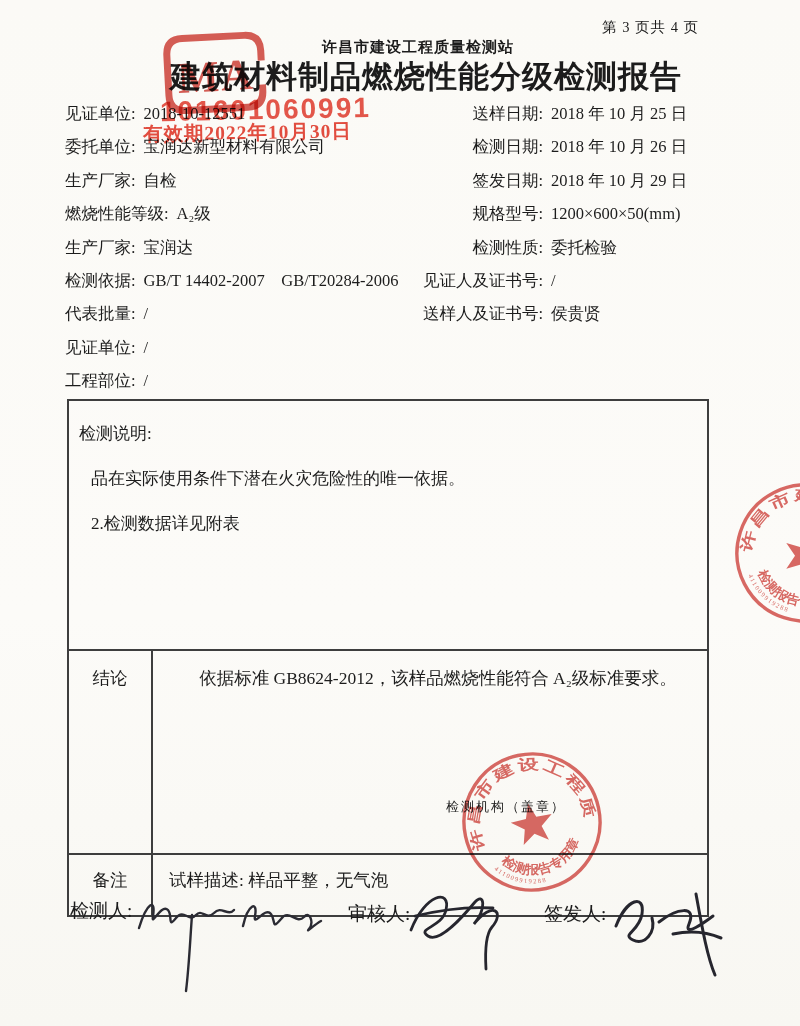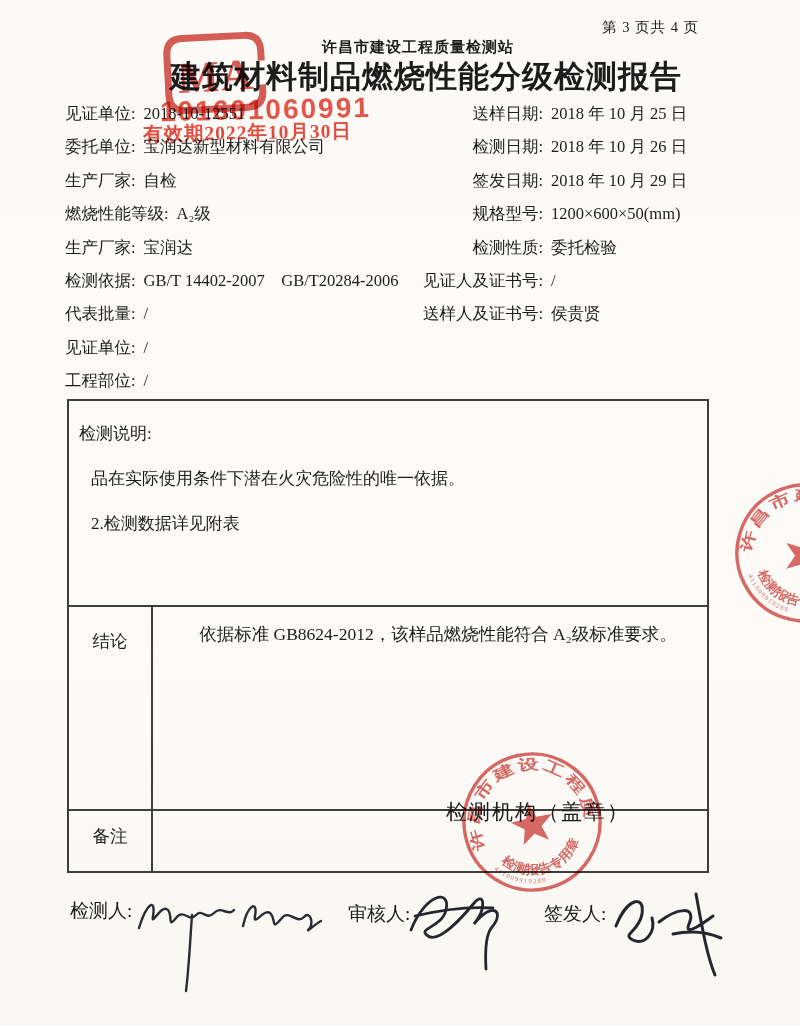--- a/index.html
+++ b/index.html
@@ -16,35 +16,35 @@
     transform:translateX(26px);font-size:31px;font-weight:bold;letter-spacing:1px;}
   .fields{position:absolute;font-size:16.5px;}
   .fields-left{left:65px;top:97px;}
   .fields-right{left:403px;top:97px;}
   .frow{height:33.4px;line-height:33.4px;white-space:pre;}
   .frow .lab{display:inline-block;}
   .fields-right .lab{width:140px;text-align:right;}
   .frow .val{margin-left:8px;}
   .rtable{position:absolute;left:67px;top:399px;width:642px;box-sizing:border-box;
     border:2px solid #3e3e3e;}
-  .t-notes{height:206px;border-bottom:2px solid #3e3e3e;padding:10px 14px 0 10px;
+  .t-notes{height:250px;border-bottom:2px solid #3e3e3e;padding:10px 14px 0 10px;
     font-size:17px;line-height:45px;box-sizing:border-box;}
   .t-notes .nline{white-space:pre-wrap;}
   .t-notes .nind{padding-left:12px;}
   .trow{display:flex;}
   .t-conc{height:202px;border-bottom:2px solid #3e3e3e;}
   .t-remark{height:60px;}
   .t-lab{width:84px;box-sizing:border-box;border-right:2px solid #3e3e3e;
     font-size:17.5px;text-align:center;flex:0 0 84px;}
-  .t-conc .t-lab{padding-top:22px;}
+  .t-conc .t-lab{padding-top:15px;}
   .t-remark .t-lab{line-height:51px;}
   .t-body{flex:1;font-size:17.5px;padding-left:16px;}
   .t-conc .t-body{padding-top:15px;text-align:center;}
   .t-remark .t-body{line-height:51px;white-space:pre;}
-  .stamp-caption{position:absolute;left:446px;top:798px;font-size:21px;letter-spacing:2px;}
+  .stamp-caption{position:absolute;left:446px;top:798px;font-size:13px;letter-spacing:2px;}
   .sig-label{position:absolute;font-size:19px;}
   .sig-tester{left:70px;top:898px;}
   .sig-reviewer{left:348px;top:901px;}
   .sig-issuer{left:544px;top:901px;}
   .sigsvg{position:absolute;left:55px;top:872px;}
   
   .red-serial{position:absolute;left:160px;top:94px;font-size:28px;font-weight:bold;
     color:#e23a2c;letter-spacing:2px;transform:rotate(-1.2deg);
     mix-blend-mode:multiply;opacity:.85;font-family:"Liberation Sans","DejaVu Sans",sans-serif;}
   .red-valid{position:absolute;left:143px;top:119px;font-size:19.5px;font-weight:bold;
@@ -93,20 +93,21 @@
       <div class="nline">检测说明:</div>
       <div class="nline nind">品在实际使用条件下潜在火灾危险性的唯一依据。</div>
       <div class="nline nind">2.检测数据详见附表</div>
     </div>
     <div class="trow t-conc">
       <div class="t-lab">结论</div>
       <div class="t-body">依据标准 GB8624-2012，该样品燃烧性能符合 A₂级标准要求。</div>
     </div>
     <div class="trow t-remark">
       <div class="t-lab">备注</div>
+      <div class="t-body">试样描述: 样品平整，无气泡</div>
     </div>
   </div>
 
   <div class="stamp-caption">检测机构（盖章）</div>
 
   <div class="sig-label sig-tester">检测人:</div>
   <div class="sig-label sig-reviewer">审核人:</div>
   <div class="sig-label sig-issuer">签发人:</div>
 
   <svg class="sigsvg" width="700" height="140" viewBox="0 0 700 140">

